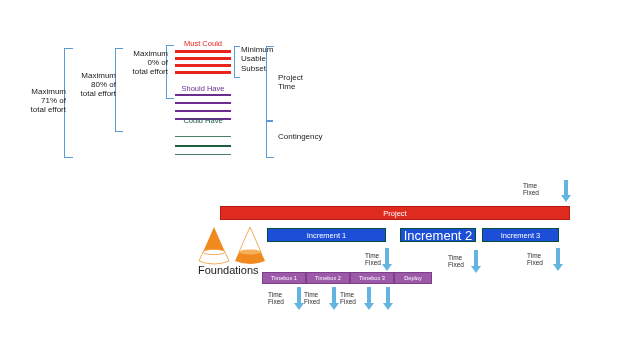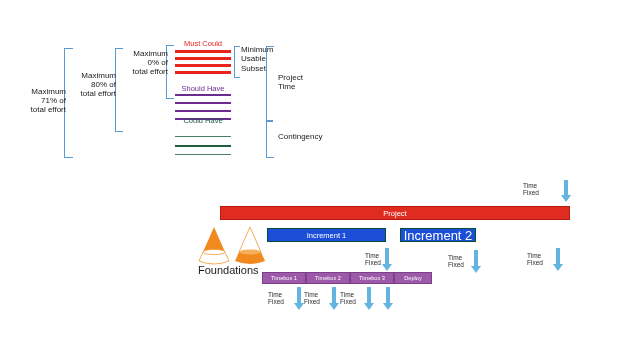--- a/index.html
+++ b/index.html
@@ -118,20 +118,23 @@
     </svg>
   </div>
   <div class="foundations-label" style="left:198px;top:89px;font-size:11px;">Foundations</div>
 
   <div class="tlbar inc-bar" style="left:267px;top:53px;width:119px;height:14px;font-size:7.5px;">
     <span>Increment 1</span>
   </div>
   <div class="tlbar inc-bar" style="left:400px;top:53px;width:76px;height:14px;font-size:13px;">
     <span>Increment 2</span>
   </div>
+  <div class="tlbar inc-bar" style="left:482px;top:53px;width:77px;height:14px;font-size:7.5px;">
+    <span>Increment 3</span>
+  </div>
 
   <div class="tf-label" style="left:365px;top:77px;font-size:6.5px;">
     <div>Time</div>
     <div>Fixed</div>
   </div>
   <div class="arrow" style="left:382px;top:73px;width:10px;height:24px;">
     <div class="arrow-stem" style="left:3.0px;top:0;width:4px;height:17px;"></div>
     <div class="arrow-head" style="left:0;top:16px;"></div>
   </div>
 

